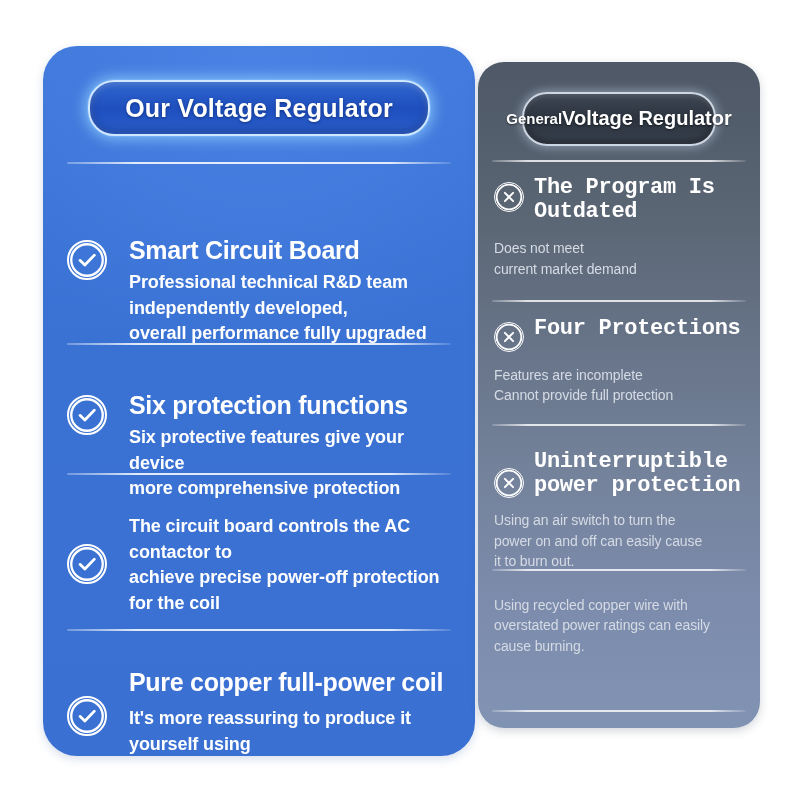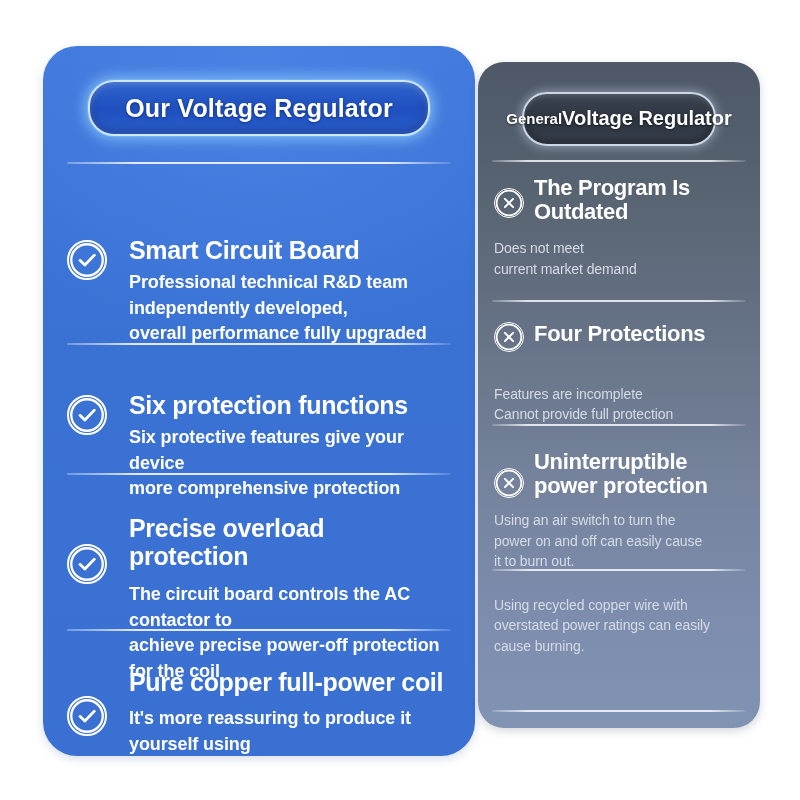--- a/index.html
+++ b/index.html
@@ -196,21 +196,22 @@
     border-radius: 1px;
   }
 
   .con {
     position: absolute;
     left: 16px;
     width: 252px;
   }
   .con-headrow {
     display: flex;
-    align-items: center;
+    align-items: flex-start;
+    font-family: Liberation Mono, monospace;
   }
   .con-headrow .icon-slot {
     width: 40px;
     flex: 0 0 40px;
     padding-top: 5px;
   }
   .con-title {
     flex: 1 1 auto;
     color: #ffffff;
     font-weight: bold;
@@ -287,22 +288,20 @@
     <div class="divider-ours" style="top:427px;"></div>
 
     <div class="feat" style="top:468px;">
       <div class="icon-slot" style="padding-top:30px;">
         <svg class="check-icon" viewBox="0 0 40 40" aria-hidden="true">
           <circle cx="20" cy="20" r="17.5" fill="none" stroke="#ffffff" stroke-width="2.6"></circle>
           <path d="M12.2 20.4 L17.6 25.6 L28.2 14.6" fill="none" stroke="#ffffff" stroke-width="3.1" stroke-linecap="round" stroke-linejoin="round"></path>
         </svg>
       </div>
       <div class="body">
-        <p class="feat-title" style="margin-bottom:12px;">Precise overload
-protection</p>
         <p class="feat-desc">The circuit board controls the AC contactor to
 achieve precise power-off protection for the coil</p>
       </div>
     </div>
 
     <div class="divider-ours" style="top:583px;"></div>
 
     <div class="feat" style="top:622px;">
       <div class="icon-slot" style="padding-top:28px;">
         <svg class="check-icon" viewBox="0 0 40 40" aria-hidden="true">
@@ -350,21 +349,21 @@
     <div class="con" style="top:255px;">
       <div class="con-headrow">
         <div class="icon-slot" style="padding-top:5px;">
           <svg class="x-icon" viewBox="0 0 30 30" aria-hidden="true">
             <circle cx="15" cy="15" r="13.2" fill="none" stroke="#ffffff" stroke-width="1.9"></circle>
             <path d="M10.6 10.6 L19.4 19.4 M19.4 10.6 L10.6 19.4" fill="none" stroke="#ffffff" stroke-width="2.1" stroke-linecap="round"></path>
           </svg>
         </div>
         <p class="con-title">Four Protections</p>
       </div>
-      <p class="con-desc" style="margin-top:32px;">Features are incomplete
+      <p class="con-desc" style="margin-top:13px;">Features are incomplete
 Cannot provide full protection</p>
     </div>
 
     <div class="divider-general" style="top:362px;"></div>
 
     <div class="con" style="top:388px;">
       <div class="con-headrow">
         <div class="icon-slot" style="padding-top:18px;">
           <svg class="x-icon" viewBox="0 0 30 30" aria-hidden="true">
             <circle cx="15" cy="15" r="13.2" fill="none" stroke="#ffffff" stroke-width="1.9"></circle>

